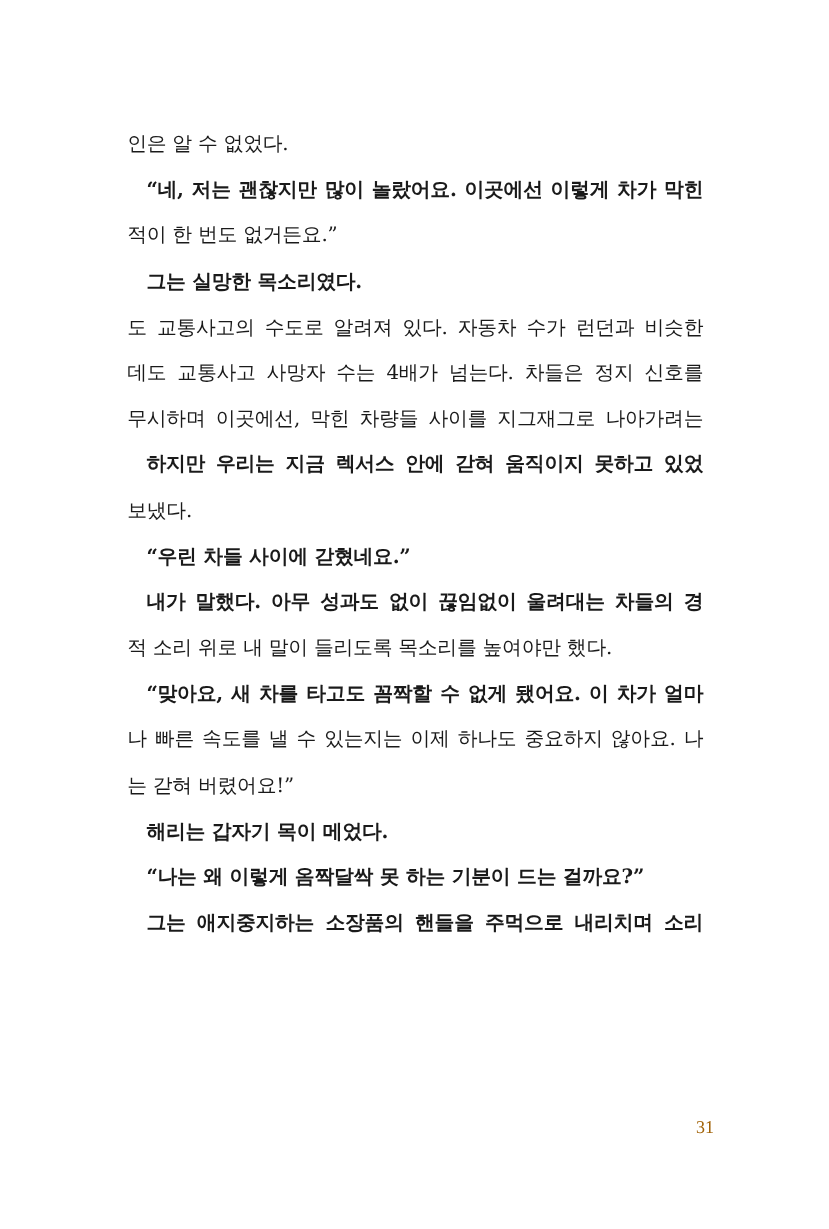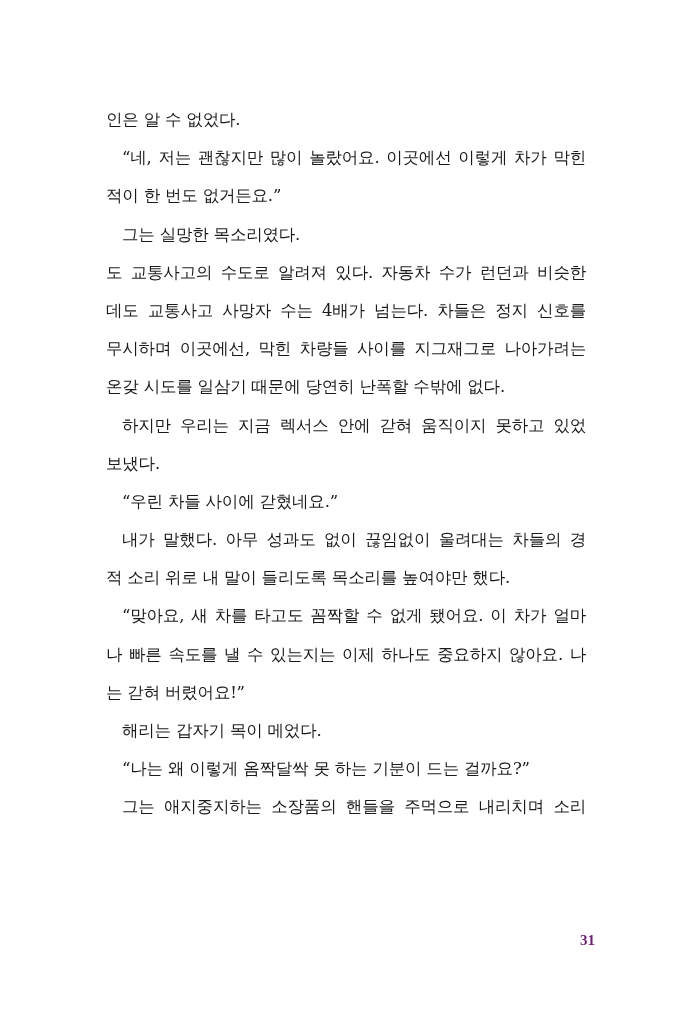--- a/index.html
+++ b/index.html
@@ -31,48 +31,47 @@
     }
     .line {
       height: 38.2px;
       line-height: 38.2px;
       font-size: 16.5px;
       white-space: nowrap;
       letter-spacing: -0.2px;
     }
     .line.indent {
       padding-left: 16px;
+      font-weight: bold;
     }
     .line.justify {
       text-align: justify;
       text-align-last: justify;
     }
     .page-number {
       position: absolute;
       left: 580px;
       top: 932px;
       font-size: 15px;
       font-family: "Liberation Serif", serif;
-      color: #701a75;
-      font-weight: bold;
+      color: #a16207;
     }
   </style>
 </head>
 <body>
 
 <div class="page">
   <div class="text-block">
     <div class="line">인은 알 수 없었다.</div>
     <div class="line indent justify">“네, 저는 괜찮지만 많이 놀랐어요. 이곳에선 이렇게 차가 막힌</div>
     <div class="line">적이 한 번도 없거든요.”</div>
     <div class="line indent">그는 실망한 목소리였다.</div>
     <div class="line justify">도 교통사고의 수도로 알려져 있다. 자동차 수가 런던과 비슷한</div>
     <div class="line justify">데도 교통사고 사망자 수는 4배가 넘는다. 차들은 정지 신호를</div>
     <div class="line justify">무시하며 이곳에선, 막힌 차량들 사이를 지그재그로 나아가려는</div>
-    <div class="line">온갖 시도를 일삼기 때문에 당연히 난폭할 수밖에 없다.</div>
     <div class="line indent justify">하지만 우리는 지금 렉서스 안에 갇혀 움직이지 못하고 있었</div>
     <div class="line">보냈다.</div>
     <div class="line indent">“우린 차들 사이에 갇혔네요.”</div>
     <div class="line indent justify">내가 말했다. 아무 성과도 없이 끊임없이 울려대는 차들의 경</div>
     <div class="line">적 소리 위로 내 말이 들리도록 목소리를 높여야만 했다.</div>
     <div class="line indent justify">“맞아요, 새 차를 타고도 꼼짝할 수 없게 됐어요. 이 차가 얼마</div>
     <div class="line justify">나 빠른 속도를 낼 수 있는지는 이제 하나도 중요하지 않아요. 나</div>
     <div class="line">는 갇혀 버렸어요!”</div>
     <div class="line indent">해리는 갑자기 목이 메었다.</div>
     <div class="line indent">“나는 왜 이렇게 옴짝달싹 못 하는 기분이 드는 걸까요?”</div>

